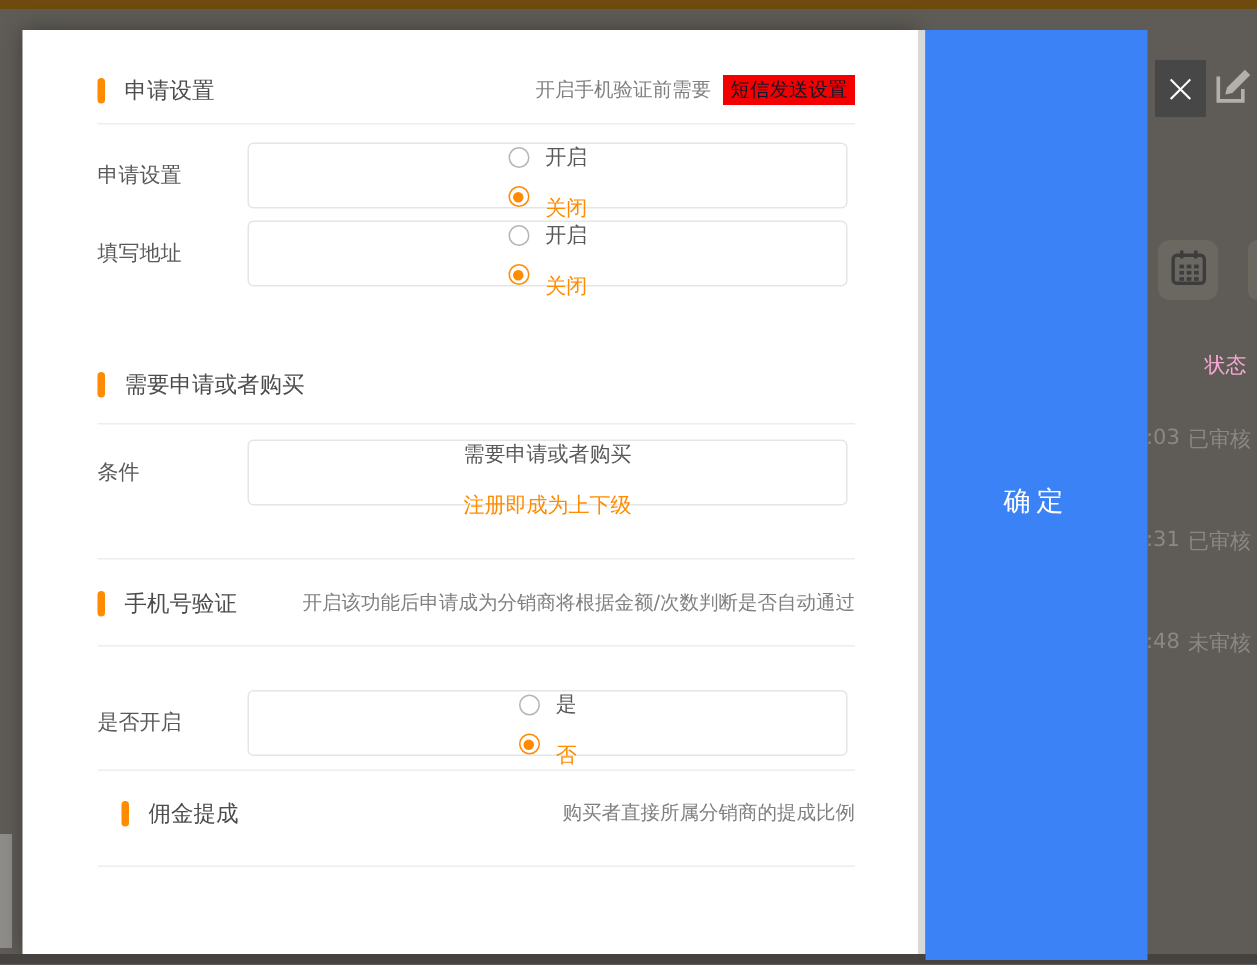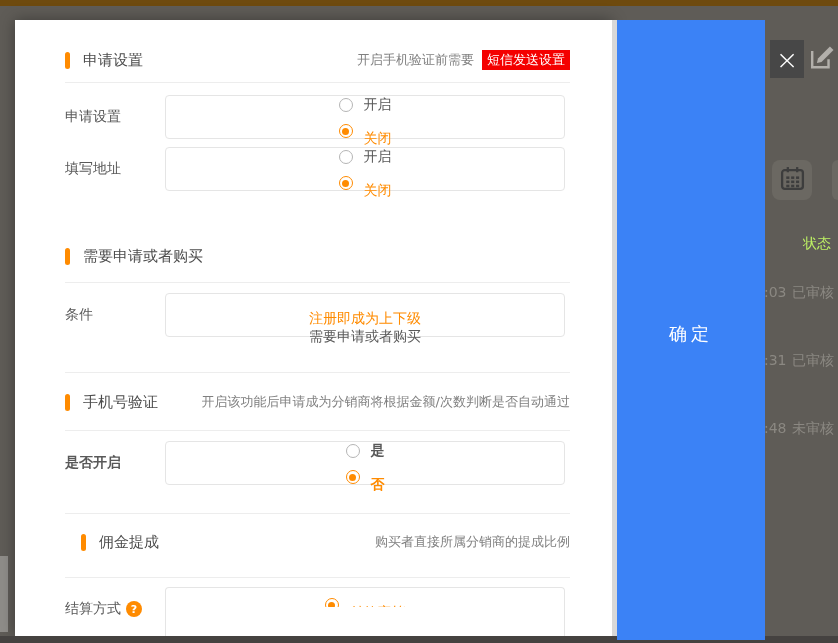--- a/index.html
+++ b/index.html
@@ -8,21 +8,21 @@
     position: relative; width: 838px; height: 643px; overflow: hidden;
     background: #5f5c57; font-family: "DejaVu Sans","Liberation Sans",sans-serif;
   }
   
   .topbar { position:absolute; left:0; top:0; width:838px; height:6px; background:#6e4a0e; }
   .bg-fragment { position:absolute; left:0; top:556px; width:8px; height:76px; background:#8f8d89; }
   .cal-btn { position:absolute; left:772px; top:160px; width:40px; height:40px;
     background:#6b6862; border-radius:8px; display:flex; align-items:center; justify-content:center; }
   .cal-btn2 { position:absolute; left:832px; top:160px; width:6px; height:40px;
     background:#6b6862; border-radius:8px 0 0 8px; }
-  .bg-status-header { position:absolute; left:803px; top:235px; color:#bef264; font-size:14px; white-space:nowrap; }
+  .bg-status-header { position:absolute; left:803px; top:235px; color:#f9a8d4; font-size:14px; white-space:nowrap; }
   .bg-row { position:absolute; color:#8b8882; font-size:14px; white-space:nowrap; }
   .bg-time { position:absolute; left:764px; }
   .bg-status { position:absolute; left:792px; }
   
   .close-btn { position:absolute; left:770px; top:40px; width:34px; height:38px; background:#474747;
     display:flex; align-items:center; justify-content:center; cursor:pointer; z-index:5; }
   .close-btn span { color:#fff; font-size:27px; font-weight:200; line-height:1; }
   .edit-ic { position:absolute; left:808px; top:41px; z-index:5; }
   
   .modal { position:absolute; left:15px; top:20px; width:597px; height:616px; background:#fff; z-index:2;
@@ -30,21 +30,21 @@
   .scrollbar { position:absolute; left:612px; top:20px; width:5px; height:616px; background:#d8d8d8; z-index:3; }
   .confirm-panel { position:absolute; left:617px; top:20px; width:148px; height:620px; background:#3b82f6;
     z-index:4; display:flex; justify-content:center; cursor:pointer; }
   .confirm-panel span { margin-top:302px; color:#fff; font-size:18px; letter-spacing:4px; }
   .bottom-strip { position:absolute; left:0; top:636px; width:838px; height:7px; background:#454240; z-index:3; }
   
   .sec-head { position:absolute; left:50px; width:505px; height:20px; display:flex; align-items:center; }
   .sec-marker { width:5px; height:17px; border-radius:2.5px; background:#ff8b00; margin-right:13px; flex-shrink:0; }
   .sec-title { font-size:15px; color:#4c4c4c; }
   .sec-note { margin-left:auto; font-size:13px; color:#808080; display:flex; align-items:center; white-space:nowrap; }
-  .sec-badge { background:#f40000; color:#ffffff; padding:1px 5px; margin-left:8px; font-size:13px; cursor:pointer; }
+  .sec-badge { background:#f40000; color:#0f172a; padding:1px 5px; margin-left:8px; font-size:13px; cursor:pointer; }
   .sep { position:absolute; left:50px; width:505px; border-top:1px solid #ededed; }
   .row { position:absolute; left:50px; width:505px; display:flex; align-items:center; }
   .row-label { width:100px; flex-shrink:0; color:#595959; font-size:14px; display:flex; align-items:center; }
   .help { width:16px; height:16px; border-radius:50%; background:#ff8b00; color:#fff; font-size:11px; font-weight:bold;
     display:inline-flex; align-items:center; justify-content:center; margin-left:5px; cursor:pointer; }
   .row-box { width:400px; height:44px; border:1px solid #e5e5e5; border-radius:4px; background:#fff; }
   .options { display:flex; width:100%; height:100%; align-items:center;flex-direction:column; }
   .opt { flex:1; display:flex; align-items:center; justify-content:center; gap:11px; cursor:pointer; }
   .opt-label { font-size:14px; color:#595959; }
   .opt.sel .opt-label { color:#ff8b00;margin-top:16px; }
@@ -157,41 +157,41 @@
     <div class="sec-head" style="top:226px;">
       <span class="sec-marker"></span>
       <span class="sec-title">需要申请或者购买</span>
     </div>
     <div class="sep" style="top:262px;"></div>
 
     <div class="row" style="top:273px;">
       <div class="row-label">条件</div>
       <div class="row-box">
         <div class="options">
+          <div class="opt">
+            <span class="opt-label">需要申请或者购买</span>
+          </div>
           <div class="opt sel">
             <span class="opt-label">注册即成为上下级</span>
-          </div>
-          <div class="opt">
-            <span class="opt-label">需要申请或者购买</span>
           </div>
         </div>
       </div>
     </div>
 
     <div class="sep" style="top:352px;"></div>
     <div class="sec-head" style="top:372px;">
       <span class="sec-marker"></span>
       <span class="sec-title">手机号验证</span>
       <span class="sec-note">
         <span>开启该功能后申请成为分销商将根据金额/次数判断是否自动通过</span>
       </span>
     </div>
     <div class="sep" style="top:410px;"></div>
 
-    <div class="row" style="top:421px;font-weight:bold;">
+    <div class="row" style="top:440px;">
       <div class="row-label">是否开启</div>
       <div class="row-box">
         <div class="options">
           <div class="opt">
             <span class="radio"></span>
             <span class="opt-label">是</span>
           </div>
           <div class="opt sel">
             <span class="radio sel"></span>
             <span class="opt-label">否</span>
@@ -203,40 +203,20 @@
     <div class="sep" style="top:493px;"></div>
     <div class="sec-head" style="top:512px;padding-left:16px;">
       <span class="sec-marker"></span>
       <span class="sec-title">佣金提成</span>
       <span class="sec-note">
         <span>购买者直接所属分销商的提成比例</span>
       </span>
     </div>
     <div class="sep" style="top:557px;"></div>
 
-    <div class="row" style="top:567px; align-items:flex-start;">
-      <div class="row-label" style="margin-top:13px;">
-        <span>结算方式</span>
-        <span class="help">?</span>
-      </div>
-      <div class="row-box cut">
-        <div class="cutclip">
-          <div class="options">
-            <div class="opt sel">
-              <span class="radio sel"></span>
-              <span class="opt-label">付款完算</span>
-            </div>
-            <div class="opt">
-              <span class="radio"></span>
-              <span class="opt-label">订单完算</span>
-            </div>
-          </div>
-        </div>
-      </div>
-    </div>
 
   </div>
 
   <div class="scrollbar"></div>
 
   <div class="confirm-panel">
     <span>确定</span>
   </div>
 
   <div class="bottom-strip"></div>

